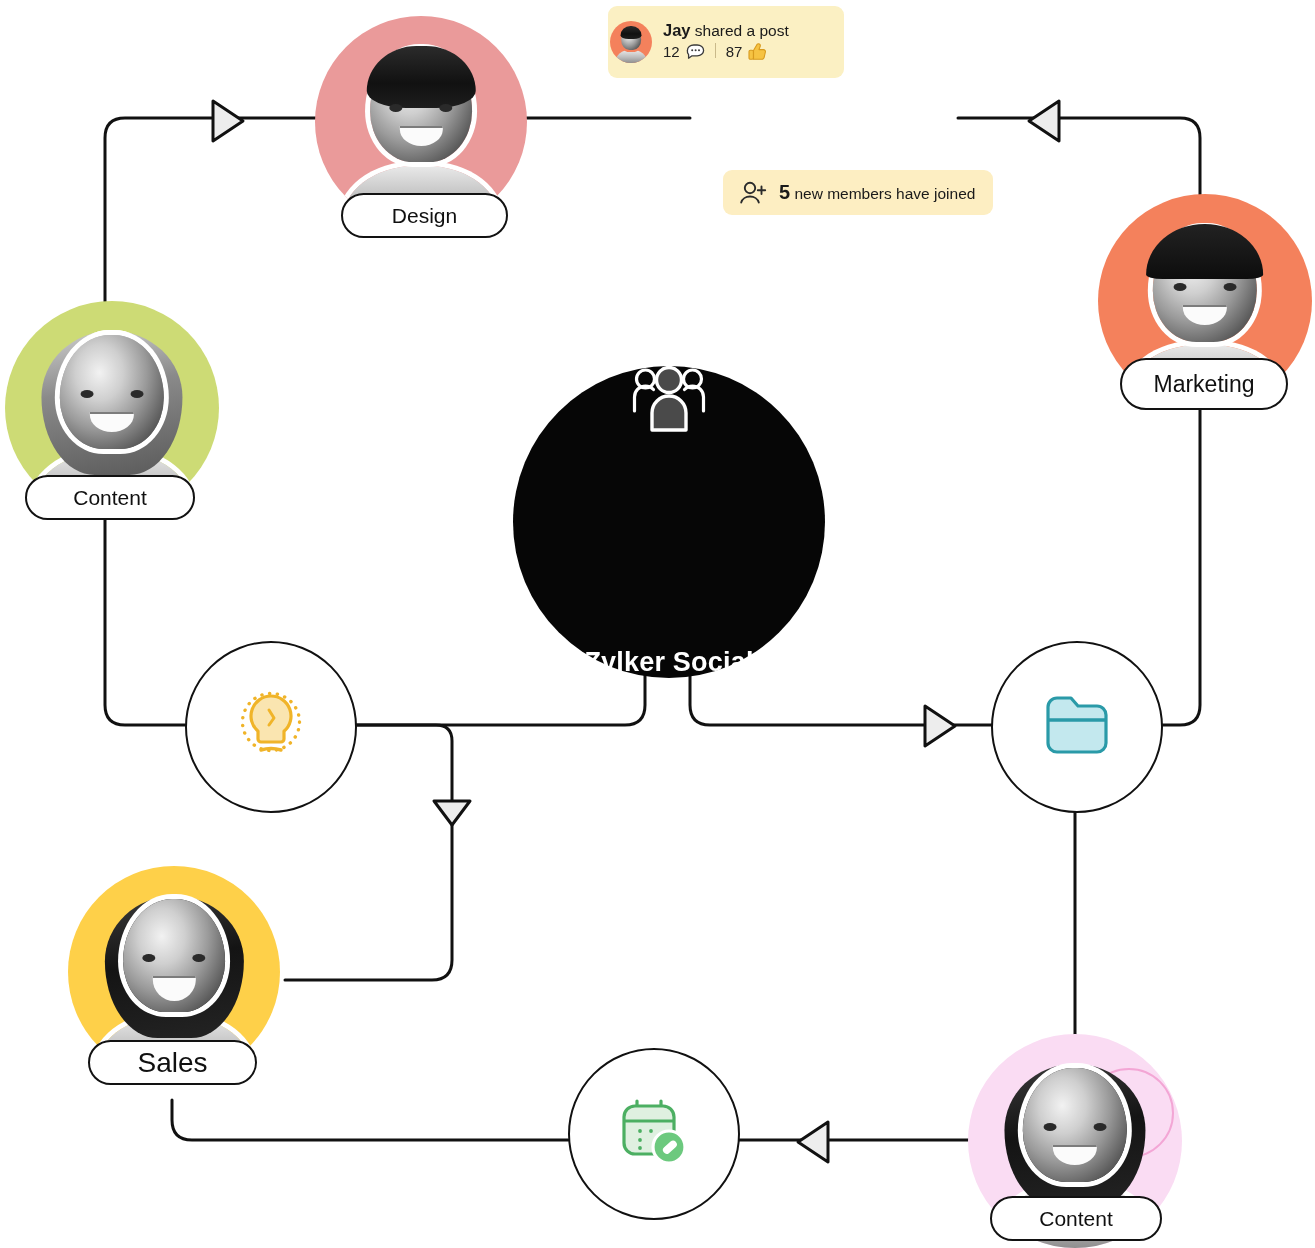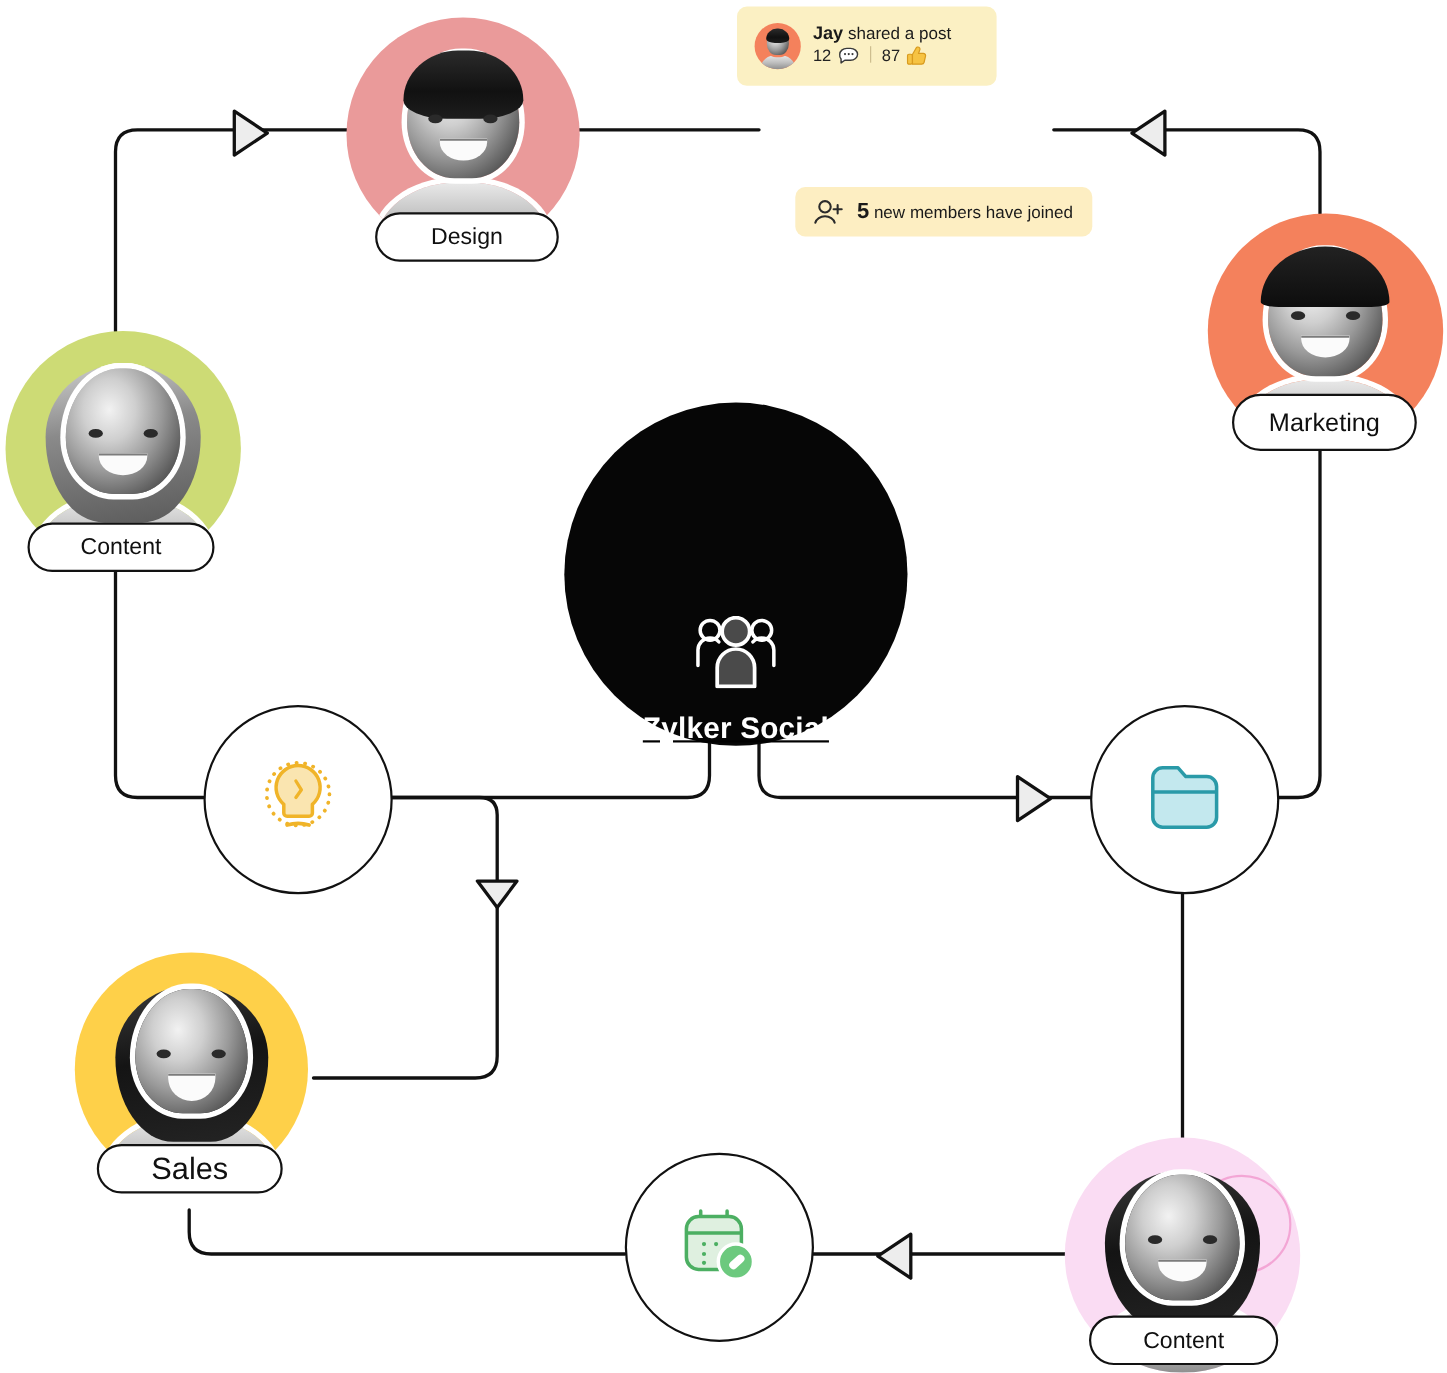--- a/index.html
+++ b/index.html
@@ -46,21 +46,21 @@
   .pill{position:absolute;z-index:5;background:#fff;border:2.2px solid #121212;
       border-radius:40px;display:flex;align-items:center;justify-content:center;
       color:#101010;white-space:nowrap;box-sizing:border-box;}
 
   
   .iconcircle{position:absolute;z-index:3;background:#fff;border:2.2px solid #111;
       border-radius:50%;display:flex;align-items:center;justify-content:center;}
 
   
   .hub{position:absolute;z-index:4;border-radius:50%;background:#060606;
-      display:flex;flex-direction:column;align-items:center;justify-content:flex-end;text-decoration:underline;}
+      display:flex;flex-direction:column;align-items:center;justify-content:space-between;}
   .hub-title{color:#fff;font-size:27px;font-weight:700;letter-spacing:.2px;margin-top:16px;}
 
   
   .toast{position:absolute;z-index:6;border-radius:9px;display:flex;align-items:center;
       box-sizing:border-box;}
   .toast-av{width:42px;height:42px;border-radius:50%;position:relative;overflow:hidden;
       flex:0 0 auto;margin-right:11px;}
   .toast-txt{font-size:15.5px;color:#1a1a1a;line-height:1.25;}
   .toast-txt b{font-weight:700;font-size:16.5px;}
   .toast-meta{font-size:15px;color:#222;display:flex;gap:6px;margin-top:2px;}
@@ -236,21 +236,21 @@
             <circle cx="33" cy="34" r="1.9"></circle>
           <circle cx="22" cy="43" r="1.9"></circle>
             <circle cx="22" cy="51" r="1.9"></circle>
         </g>
         <circle cx="51" cy="50" r="16" fill="#6cc97e" stroke="#fff" stroke-width="3.2"></circle>
         <rect x="43.5" y="47" width="16" height="7.5" rx="3.7" transform="rotate(-42 51 50)" fill="#fff"></rect>
       </svg>
     </span>
   </div>
 
-  <div class="toast" style="left:670px;top:6px;width:236px;height:72px;background:#fbf0c3;padding:0 16px;">
+  <div class="toast" style="left:608px;top:6px;width:236px;height:72px;background:#fbf0c3;padding:0 2px;">
     <div class="toast-av" style="background:#f4815c;">
       <div style="position:absolute;left:50%;bottom:0;transform:translateX(-50%);width:76%;height:88%;">
         <div class="ph-body" style="box-shadow:none;"></div>
         <div class="ph-head" style="box-shadow:0 0 0 2px #f4815c;"></div>
         <div class="ph-hair"></div>
       </div>
     </div>
     <div>
       <div class="toast-txt">
         <b>Jay</b>

